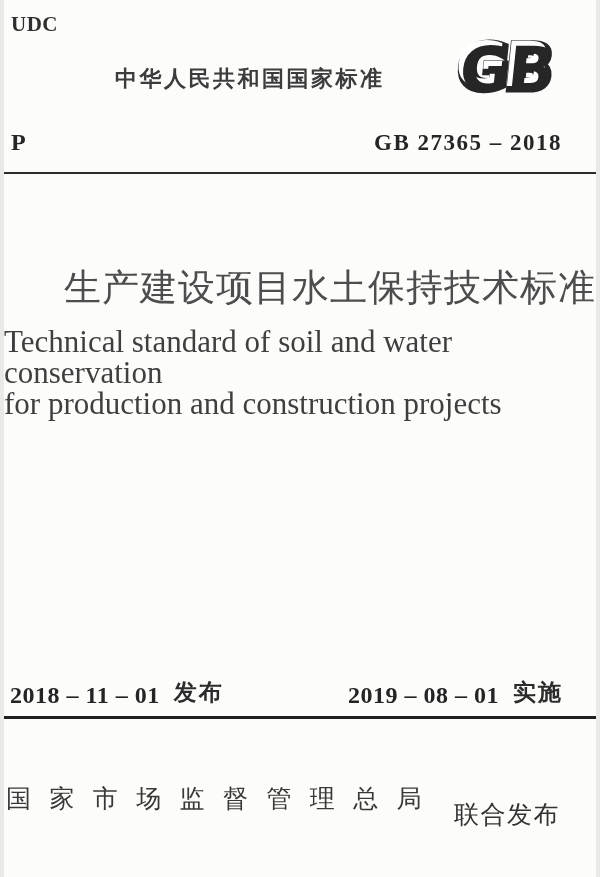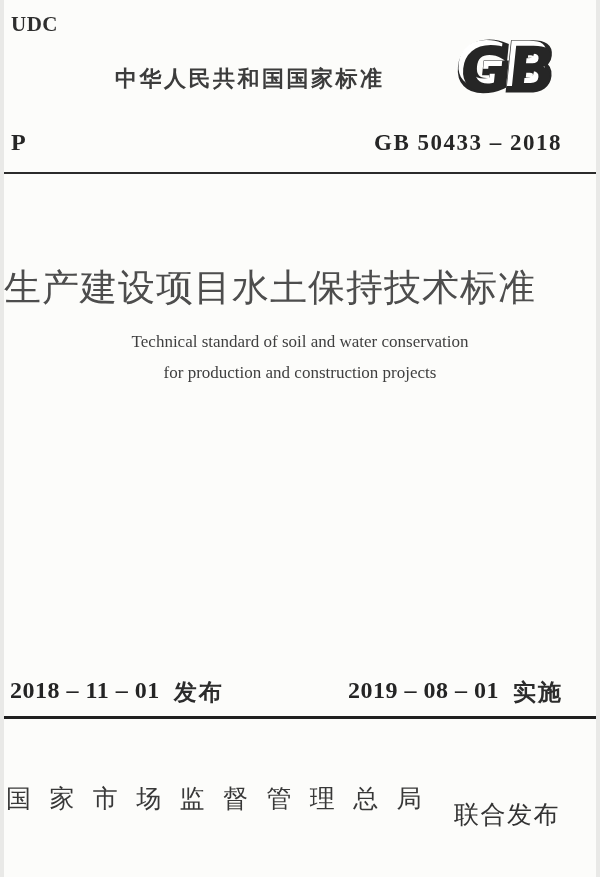--- a/index.html
+++ b/index.html
@@ -59,47 +59,47 @@
     position: absolute;
     left: 0; right: 0; top: 172px;
     height: 2px;
     background: #2b2b2b;
   }
 
   
   .title-cn {
     position: absolute;
     left: 0; right: 0; top: 263px;
-    text-align: left;
+    text-align: right;
     font-family: "Liberation Serif", serif;
     font-size: 37px;
     font-weight: 500;
     letter-spacing: 1px;
     color: #4d4d4d;
     white-space: nowrap;
   }
   .title-en {
     position: absolute;
     left: 0; right: 0; top: 326px;
-    text-align: center;
+    text-align: left;
     font-family: "Liberation Serif", serif;
-    font-size: 17px;
+    font-size: 31px;
     line-height: 31px;
     color: #3f3f3f;
   }
 
   
   .dates-row {
     position: absolute;
     left: 6px; right: 33px; top: 677px;
     display: flex;
     justify-content: space-between;
     align-items: baseline;
   }
-  .date-group { display: flex; align-items: flex-start; white-space: nowrap; }
+  .date-group { display: flex; align-items: flex-end; white-space: nowrap; }
   .date-num {
     font: bold 24px/1.1 "Liberation Serif", serif;
     letter-spacing: 0.5px;
     color: #242424;
   }
   .date-label {
     font-family: "Liberation Sans", sans-serif;
     font-size: 23px;
     font-weight: 600;
     letter-spacing: 2px;
@@ -157,21 +157,21 @@
   <svg class="gb-logo" viewBox="0 0 116 70" width="116" height="70" aria-hidden="true">
     <g font-family="'DejaVu Sans', sans-serif" font-weight="bold" font-size="62" letter-spacing="-3" transform="skewX(-6) translate(10,0)">
       <text x="4" y="57" fill="#262626" stroke="#262626" stroke-width="7">GB</text>
       <text x="1" y="54" fill="#ffffff">GB</text>
       <text x="6" y="59" fill="#262626">GB</text>
     </g>
   </svg>
 
   <div class="p-label">P</div>
 
-  <div class="std-number">GB 50433 – 2018</div>
+  <div class="std-number">GB 27365 – 2018</div>
 
   <div class="divider-top"></div>
 
   <div class="title-cn">生产建设项目水土保持技术标准</div>
 
   <div class="title-en">
     <div>Technical standard of soil and water conservation</div>
     <div>for production and construction projects</div>
   </div>
 

